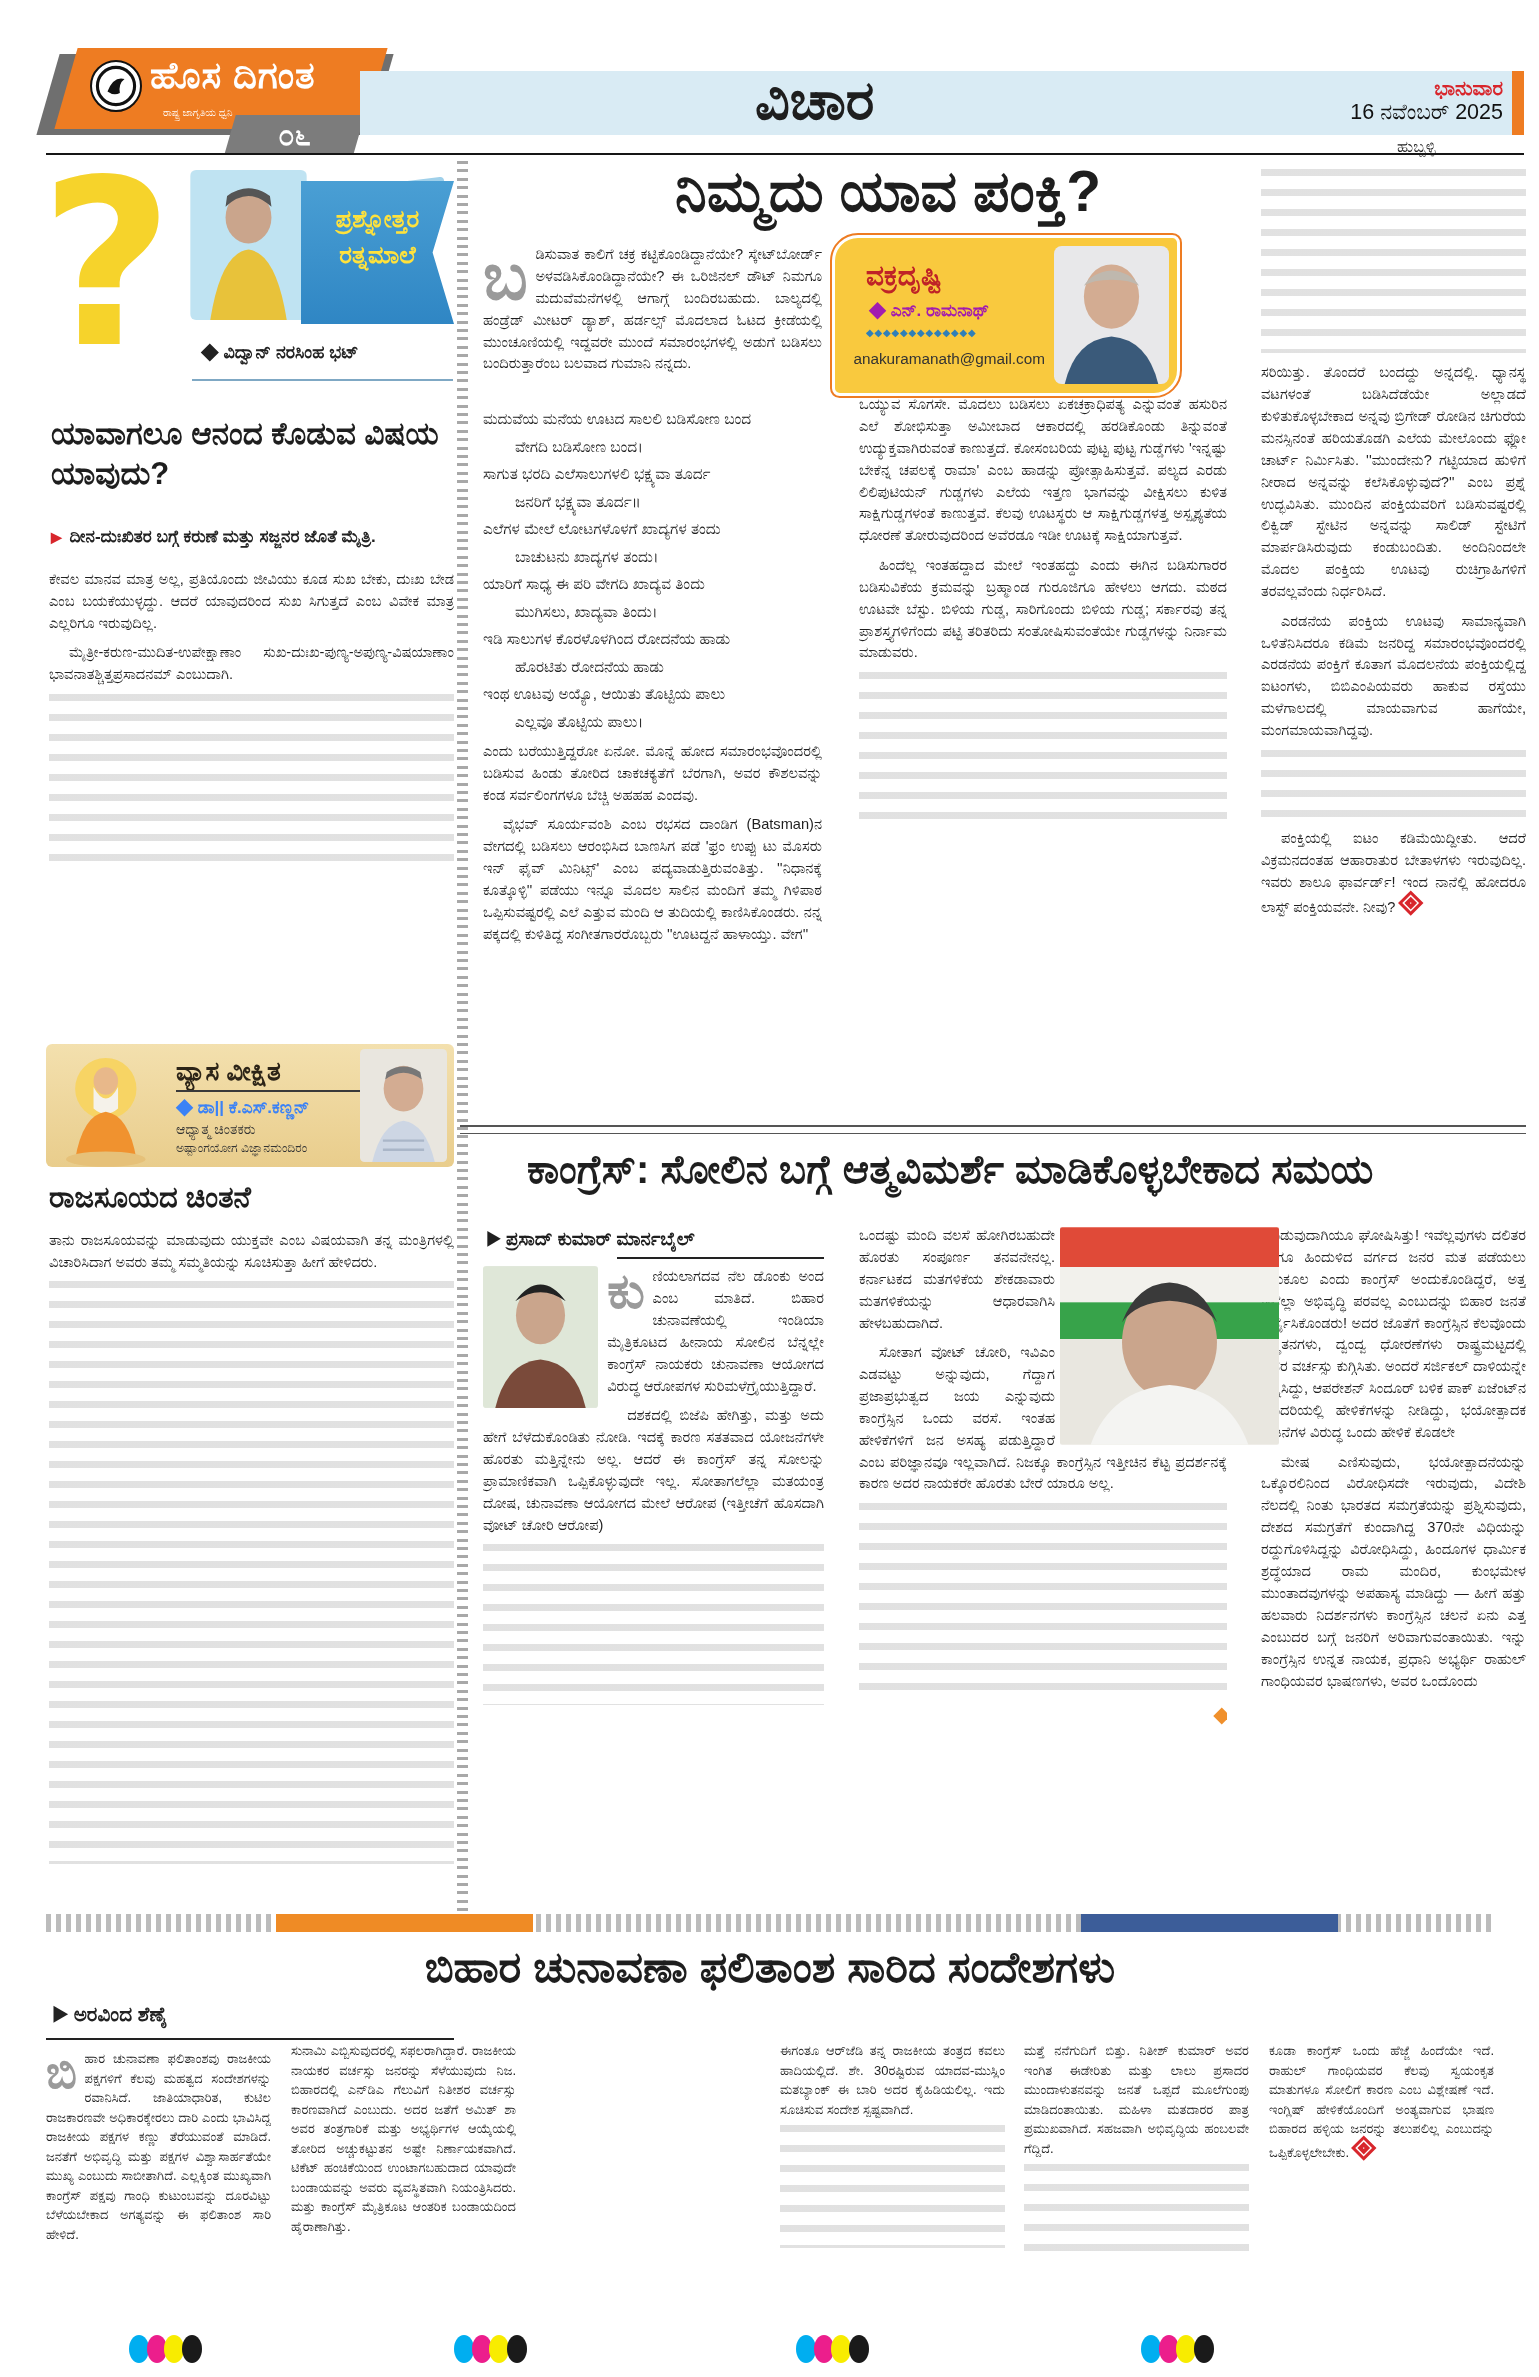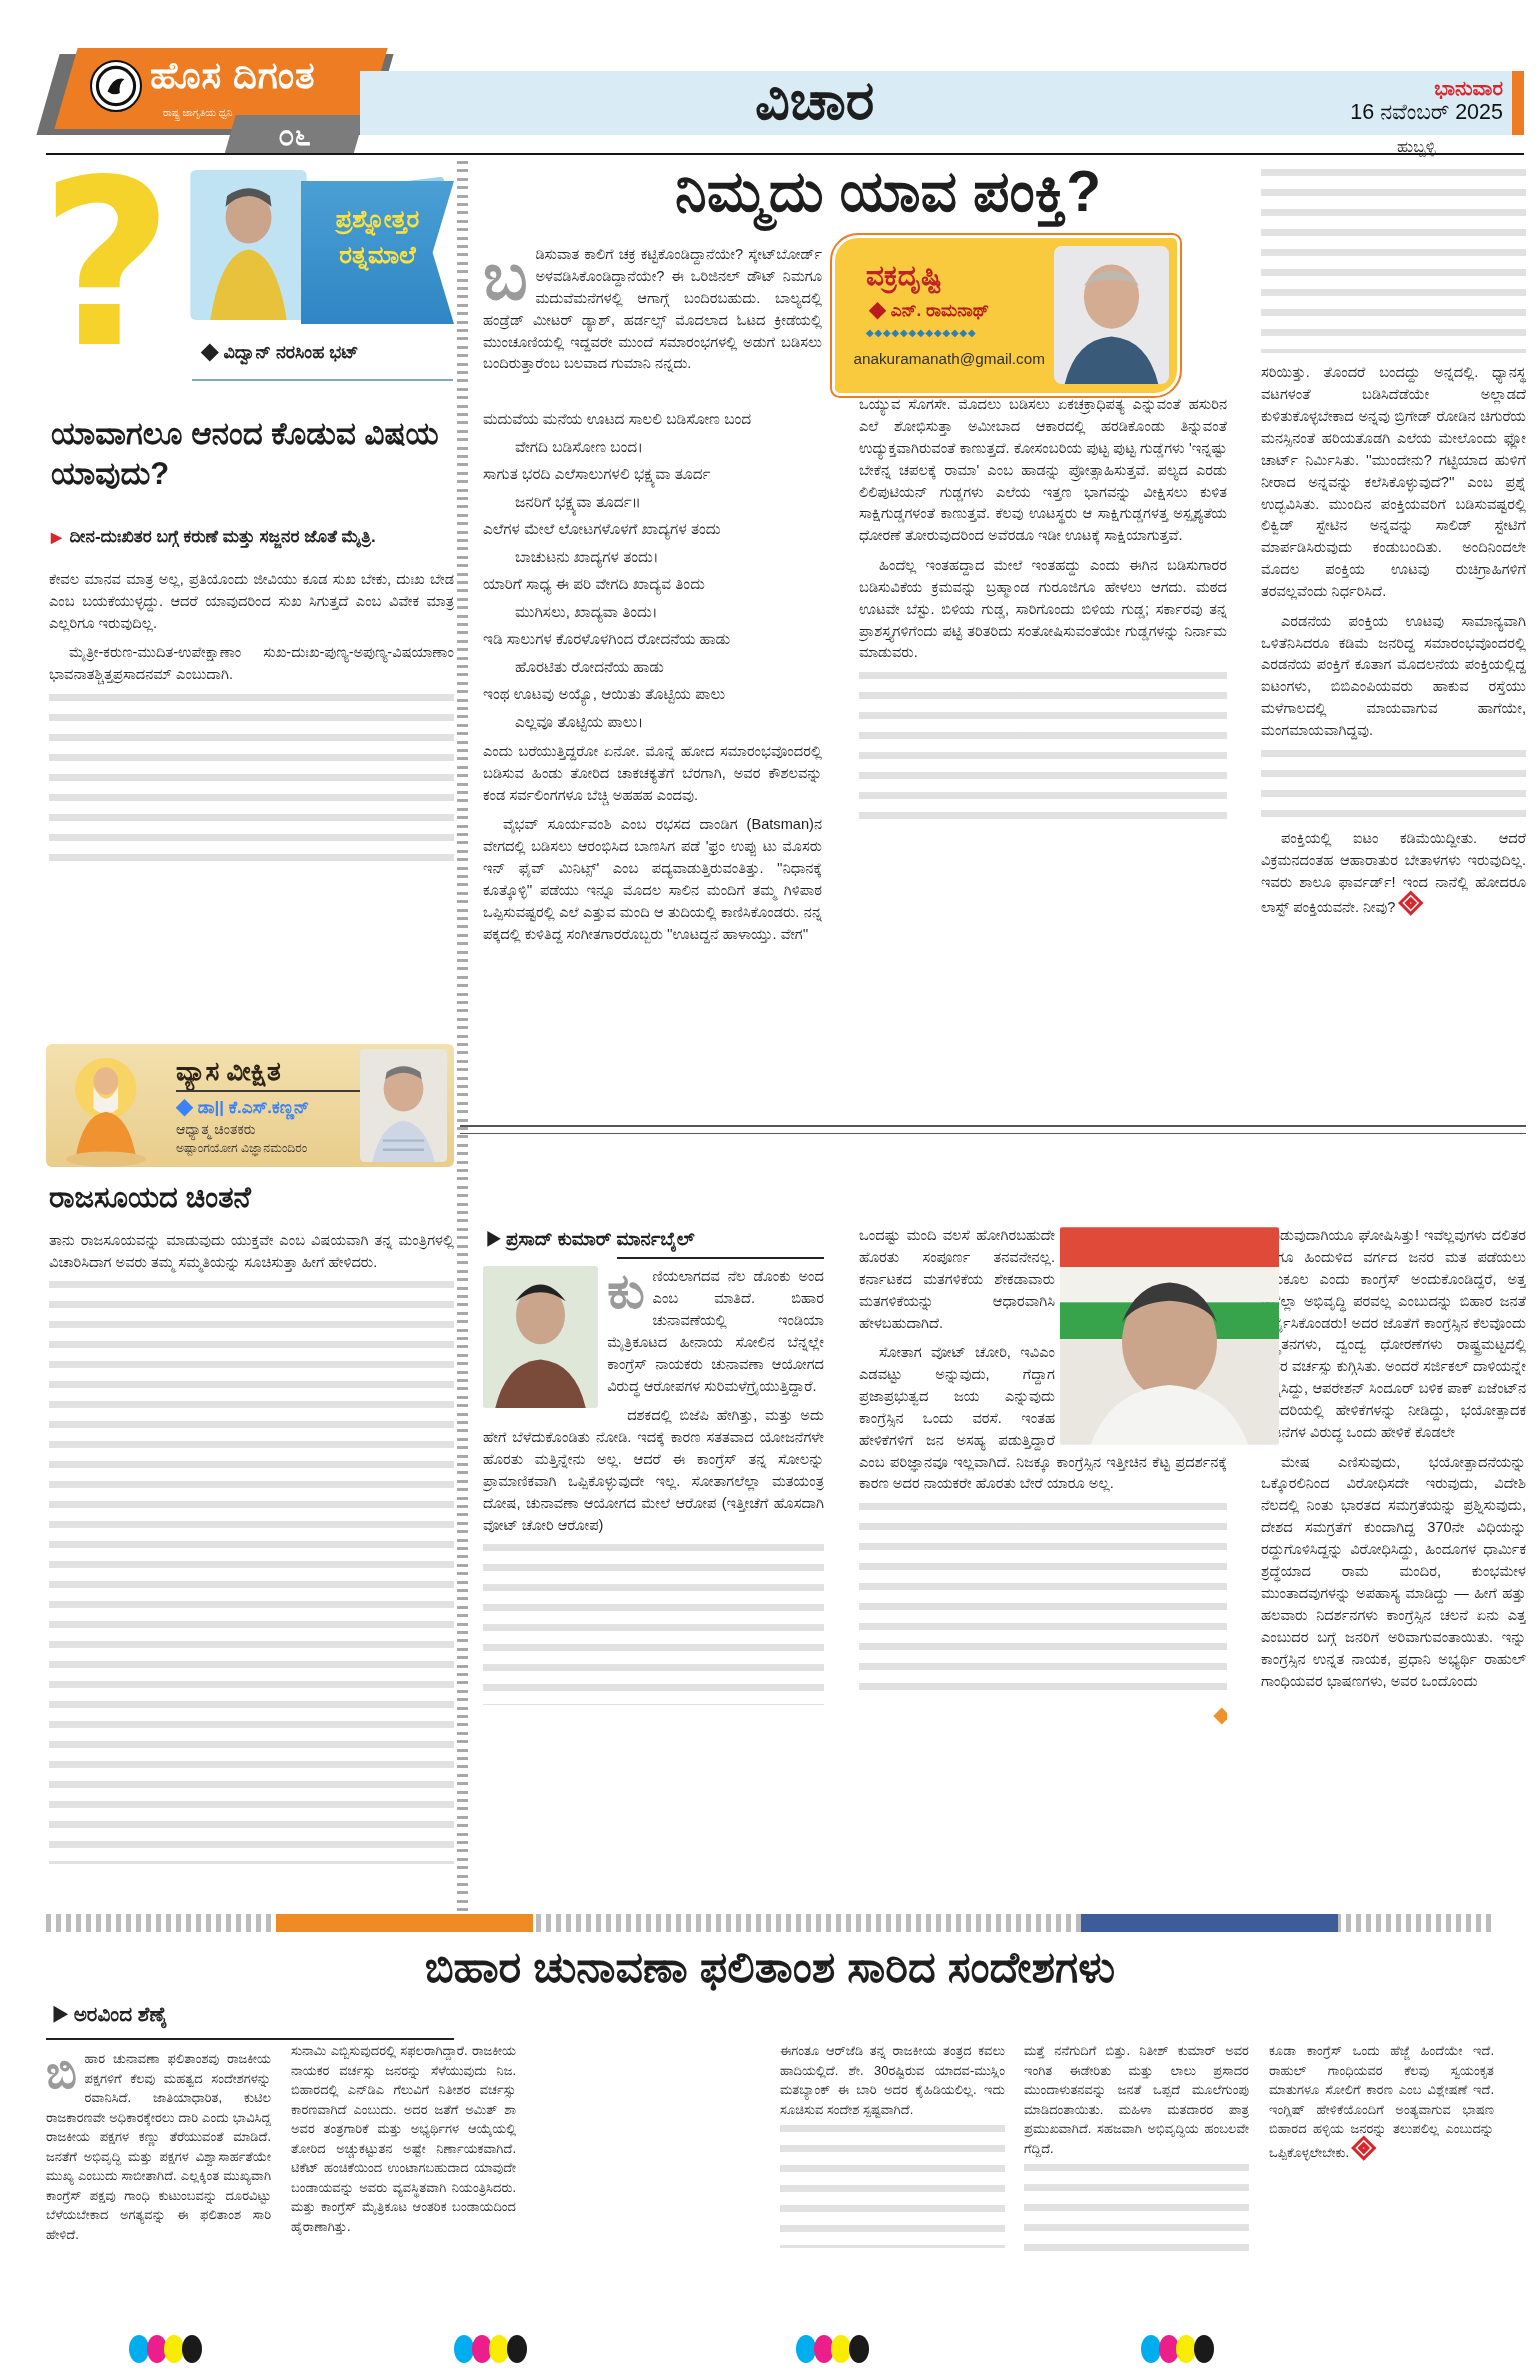--- a/index.html
+++ b/index.html
@@ -63,21 +63,21 @@
   .double-rule{left:460px;top:1125px;width:1066px;height:6.1px;border-top:2.3px solid #555;border-bottom:1.5px solid #555;}
   .band{left:46px;top:1914px;width:1447px;height:18.4px;background:repeating-linear-gradient(90deg,#bcbcbc 0 4.6px,#ffffff 4.6px 10px);}
   .band-orange{left:230px;top:0;width:257px;height:18.4px;background:#ef8b25;}
   .band-blue{left:1035px;top:0;width:257px;height:18.4px;background:#3c5d99;}
   
   .main-headline{left:675px;top:158px;font-size:57px;white-space:nowrap;}
   .main-intro{left:483px;top:244px;width:339px;height:150px;overflow:hidden;}
   .vakra-box{left:832px;top:235px;width:342px;height:155px;background:#f9c93e;border:3.1px solid #fff;
              outline:2.3px solid #ee7c22;border-radius:26px 7.7px 26px 7.7px;}
   .vakra-title{left:31px;top:21.5px;font-size:28px;font-weight:bold;color:#bf2327;text-align:center;}
-  .vakra-author{left:34px;top:63px;font-size:17px;font-weight:bold;color:#b91c1c;text-align:right;}
+  .vakra-author{left:34px;top:63px;font-size:17px;font-weight:bold;color:#a21caf;text-align:right;}
   .vakra-dots{left:31px;top:89px;font-size:10px;color:#2f7fb8;letter-spacing:0.8px;}
   .vakra-email{left:18.4px;top:112px;font-size:15.3px;color:#333;}
   .vakra-photo{right:7.7px;top:7.7px;width:115px;height:138px;border-radius:7.7px;overflow:hidden;}
   .main-col1-verse{left:483px;top:405px;width:339px;font-size:15.3px;line-height:1.8;color:#1f1f1f;}
   .verse-line{display:block;}
   .verse-line.indent{padding-left:32px;}
   .main-col1-paras{left:483px;top:741px;width:339px;height:374px;overflow:hidden;}
   .main-col2{left:859px;top:394px;width:368px;height:721px;overflow:hidden;}
   .main-col3{left:1261px;top:169px;width:265px;height:948px;overflow:hidden;}
   
@@ -246,20 +246,21 @@
   </div>
 
   <div class="abs main-col3 body-text">
     <div class="ghost" style="height:184px;margin-bottom:9.2px"></div>
     <p class="noindent">ಸರಿಯಿತ್ತು. ತೊಂದರೆ ಬಂದದ್ದು ಅನ್ನದಲ್ಲಿ. ಧ್ಯಾನಸ್ಥ ವಟಗಳಂತೆ ಬಡಿಸಿದೆಡೆಯೇ ಅಲ್ಲಾಡದೆ ಕುಳಿತುಕೊಳ್ಳಬೇಕಾದ ಅನ್ನವು ಬ್ರಿಗೇಡ್ ರೋಡಿನ ಚಿಗುರೆಯ ಮನಸ್ಸಿನಂತೆ ಹರಿಯತೊಡಗಿ ಎಲೆಯ ಮೇಲೊಂದು ಫ್ಲೋ ಚಾರ್ಟ್ ನಿರ್ಮಿಸಿತು. ''ಮುಂದೇನು? ಗಟ್ಟಿಯಾದ ಹುಳಿಗೆ ನೀರಾದ ಅನ್ನವನ್ನು ಕಲೆಸಿಕೊಳ್ಳುವುದೆ?'' ಎಂಬ ಪ್ರಶ್ನೆ ಉದ್ಭವಿಸಿತು. ಮುಂದಿನ ಪಂಕ್ತಿಯವರಿಗೆ ಬಡಿಸುವಷ್ಟರಲ್ಲಿ ಲಿಕ್ವಿಡ್ ಸ್ಟೇಟಿನ ಅನ್ನವನ್ನು ಸಾಲಿಡ್ ಸ್ಟೇಟಿಗೆ ಮಾರ್ಪಡಿಸಿರುವುದು ಕಂಡುಬಂದಿತು. ಅಂದಿನಿಂದಲೇ ಮೊದಲ ಪಂಕ್ತಿಯ ಊಟವು ರುಚಿಗ್ರಾಹಿಗಳಿಗೆ ತರವಲ್ಲವೆಂದು ನಿರ್ಧರಿಸಿದೆ.</p>
     <p>ಎರಡನೆಯ ಪಂಕ್ತಿಯ ಊಟವು ಸಾಮಾನ್ಯವಾಗಿ ಒಳಿತೆನಿಸಿದರೂ ಕಡಿಮೆ ಜನರಿದ್ದ ಸಮಾರಂಭವೊಂದರಲ್ಲಿ ಎರಡನೆಯ ಪಂಕ್ತಿಗೆ ಕೂತಾಗ ಮೊದಲನೆಯ ಪಂಕ್ತಿಯಲ್ಲಿದ್ದ ಐಟಂಗಳು, ಬಿಬಿಎಂಪಿಯವರು ಹಾಕುವ ರಸ್ತೆಯು ಮಳೆಗಾಲದಲ್ಲಿ ಮಾಯವಾಗುವ ಹಾಗೆಯೇ, ಮಂಗಮಾಯವಾಗಿದ್ದವು.</p>
     <div class="ghost" style="height:69px;margin-bottom:9.2px"></div>
     <p><span>ಪಂಕ್ತಿಯಲ್ಲಿ ಐಟಂ ಕಡಿಮೆಯಿದ್ದೀತು. ಆದರೆ ವಿಕ್ರಮನದಂತಹ ಆಹಾರಾತುರ ಬೇತಾಳಗಳು ಇರುವುದಿಲ್ಲ. ಇವರು ಶಾಲೂ ಫಾರ್ವರ್ಡ್! ಇಂದ ನಾನೆಲ್ಲಿ ಹೋದರೂ ಲಾಸ್ಟ್ ಪಂಕ್ತಿಯವನೇ. ನೀವು?</span><span class="diamond red"></span></p>
   </div>
 
+  <div class="abs cong-headline headline">ಕಾಂಗ್ರೆಸ್: ಸೋಲಿನ ಬಗ್ಗೆ ಆತ್ಮವಿಮರ್ಶೆ ಮಾಡಿಕೊಳ್ಳಬೇಕಾದ ಸಮಯ</div>
 
   <div class="abs cong-col1 body-text">
     <div class="cong-byline"><span class="arrow"></span><span>▶ ಪ್ರಸಾದ್ ಕುಮಾರ್ ಮಾರ್ನಬೈಲ್</span></div>
     <div class="cong-byline-rule"></div>
     <div class="cong-photo">
       <svg width="115" height="142" viewBox="0 0 150 185">
           <rect width="150" height="185" fill="#dfe7d8"></rect>
           <ellipse cx="75" cy="64" rx="32" ry="38" fill="#caa58c"></ellipse>
           <path d="M42 46 Q58 24 75 24 Q92 24 108 46 Q92 34 75 34 Q58 34 42 46Z" fill="#222"></path>
           <path d="M16 185 Q30 126 75 122 Q120 126 134 185Z" fill="#7a4a3a"></path>

